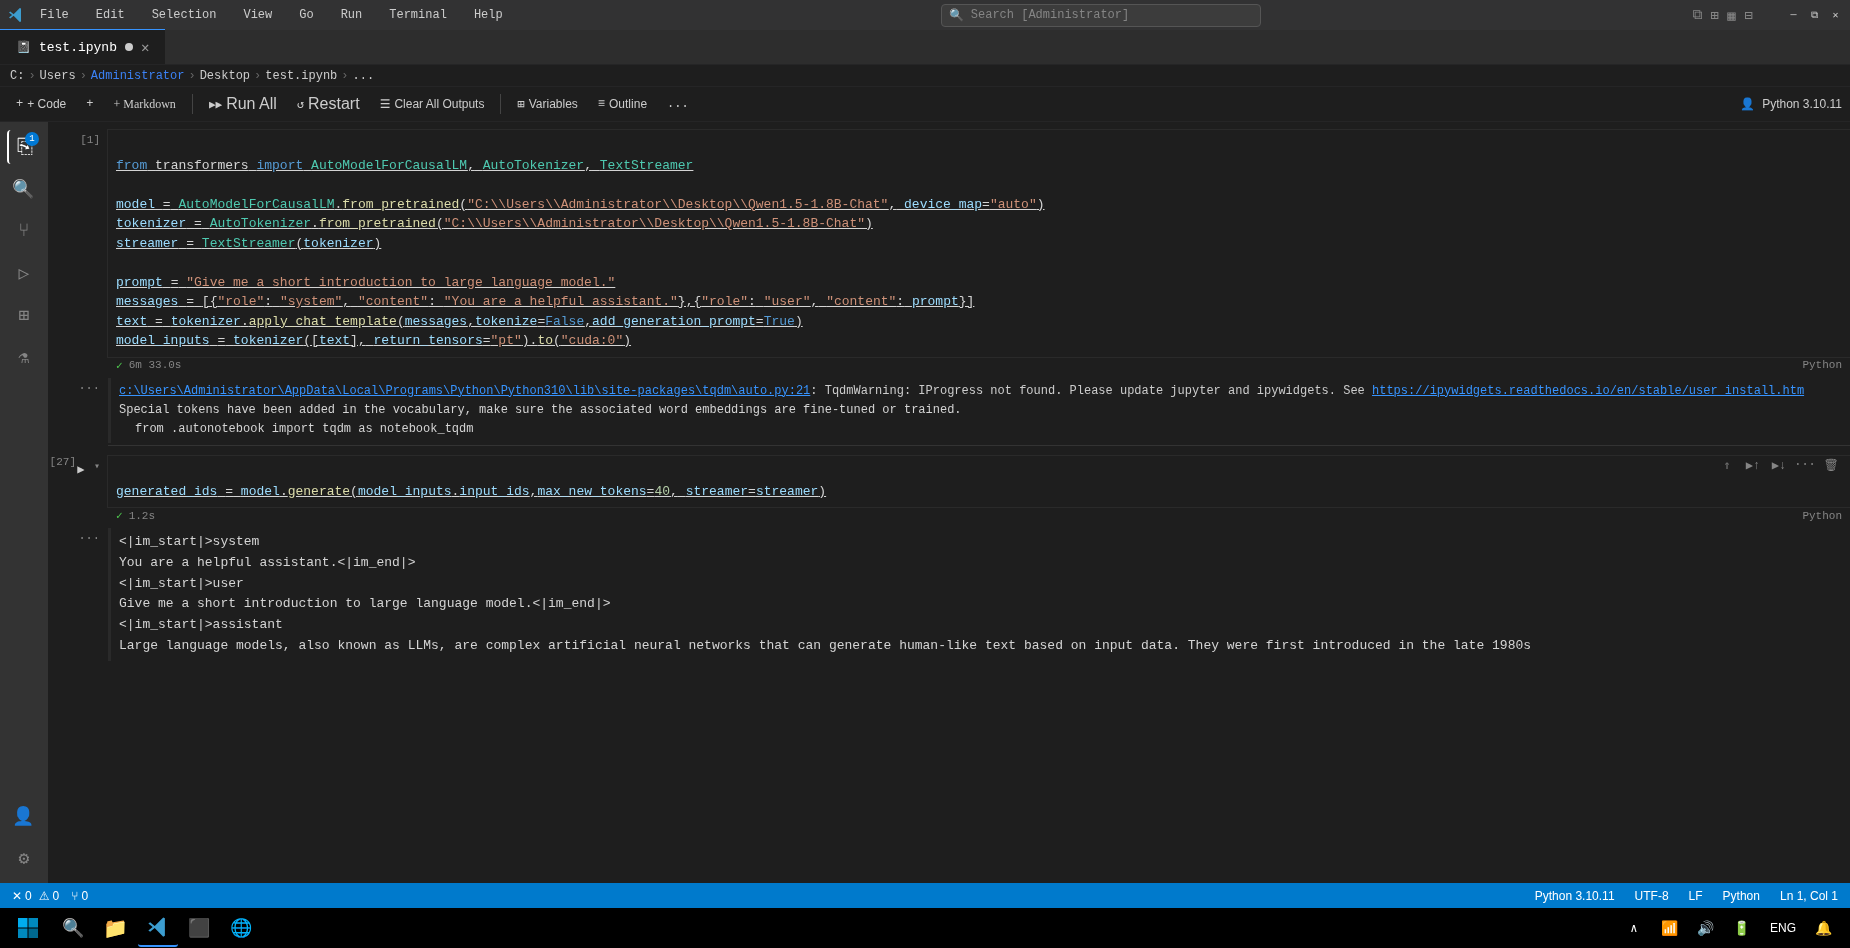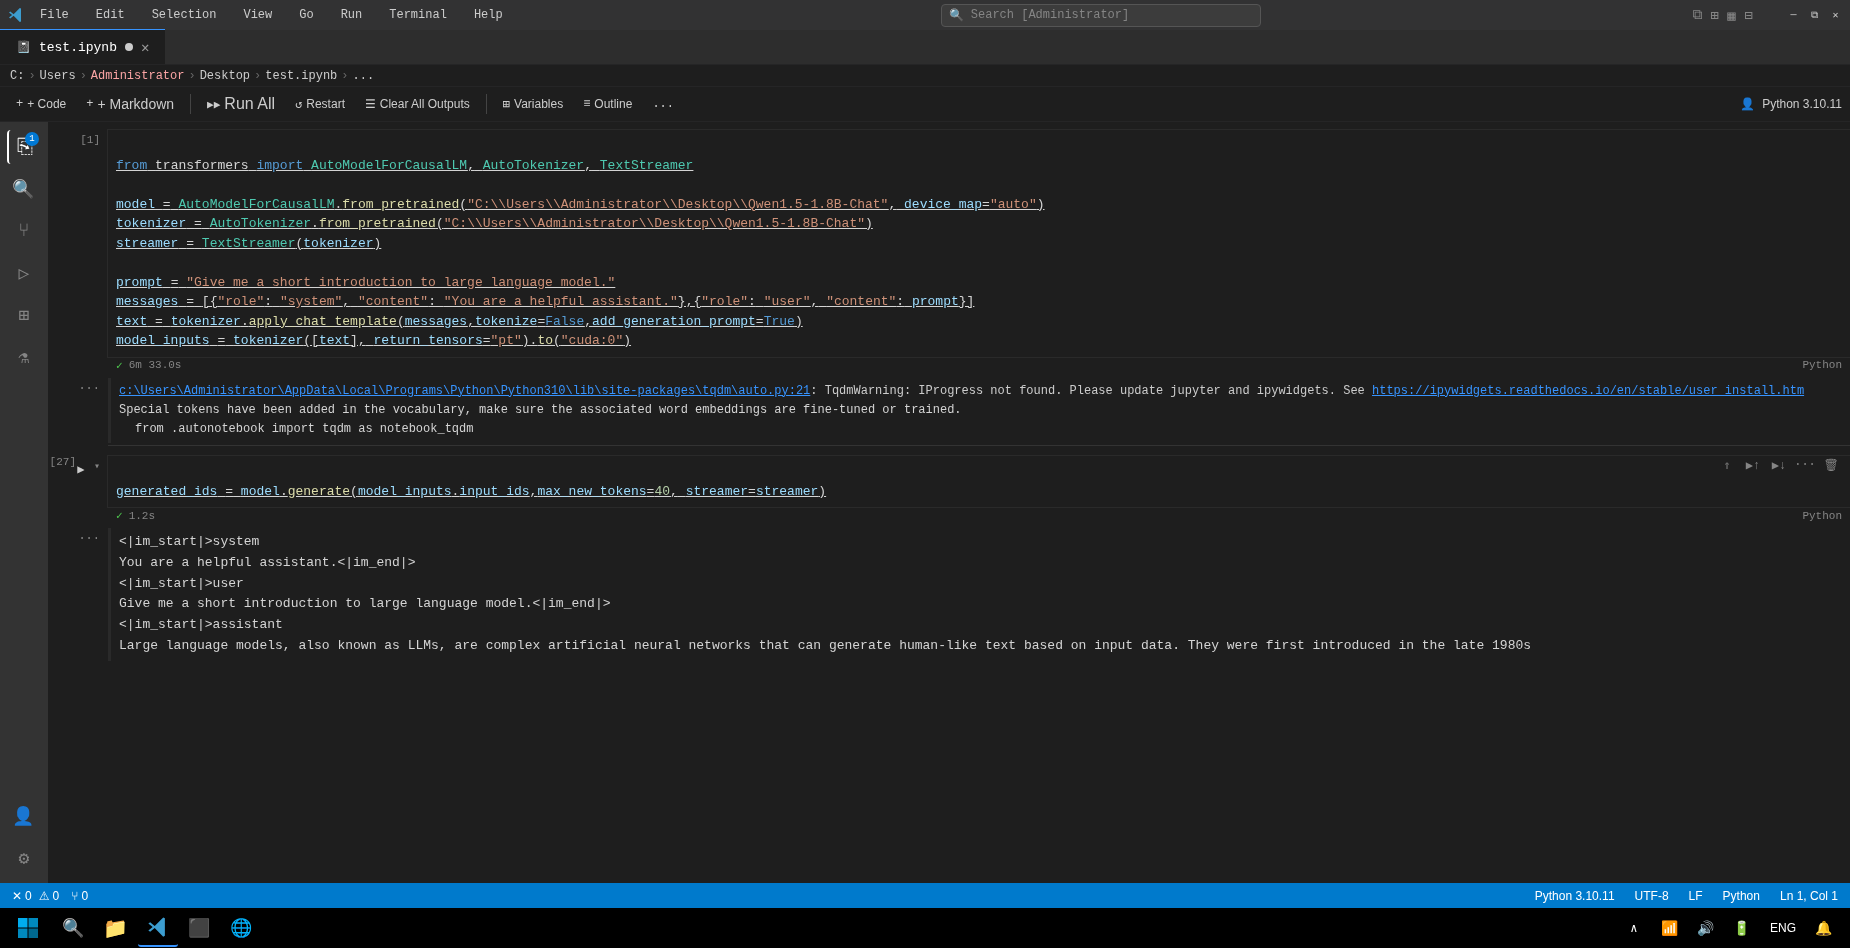--- a/index.html
+++ b/index.html
@@ -376,46 +376,46 @@
     <span style="width:8px;height:8px;border-radius:50%;background:#cccccc;display:inline-block;"></span>
     <span class="tab-close">✕</span>
   </div>
 </div>
 
 <div id="breadcrumb-bar">
   <span style="color:#cccccc;">C:</span>
   <span class="breadcrumb-sep">›</span>
   <span style="color:#cccccc;">Users</span>
   <span class="breadcrumb-sep">›</span>
-  <span style="color:#fca5a5;">Administrator</span>
+  <span style="color:#3b82f6;">Administrator</span>
   <span class="breadcrumb-sep">›</span>
   <span style="color:#cccccc;">Desktop</span>
   <span class="breadcrumb-sep">›</span>
   <span style="color:#cccccc;">test.ipynb</span>
   <span class="breadcrumb-sep">›</span>
   <span style="color:#cccccc;">...</span>
 </div>
 
 <div id="notebook-toolbar">
   <div class="tb-btn">
     <span>+</span>
     <span style="font-family: sans-serif;font-size:12px;">+ Code</span>
   </div>
   <div class="tb-btn">
     <span>+</span>
-    <span style="font-family: Liberation Sans, sans-serif;font-size:14px;">+ Markdown</span>
+    <span style="font-family: Liberation Serif, serif;font-size:12px;margin-left:16px;">+ Markdown</span>
   </div>
   <div class="tb-sep"></div>
   <div class="tb-btn">
     <span style="font-size:11px;">▶▶</span>
     <span style="font-family:sans-serif;font-size:16px;">Run All</span>
   </div>
   <div class="tb-btn">
     <span>↺</span>
-    <span style="font-family:sans-serif;font-size:12px;">Restart</span>
+    <span style="font-family:sans-serif;font-size:16px;">Restart</span>
   </div>
   <div class="tb-btn">
     <span>☰</span>
     <span style="font-family:sans-serif;font-size:12px;">Clear All Outputs</span>
   </div>
   <div class="tb-sep"></div>
   <div class="tb-btn">
     <span>⊞</span>
     <span style="font-family:sans-serif;font-size:12px;">Variables</span>
   </div>

